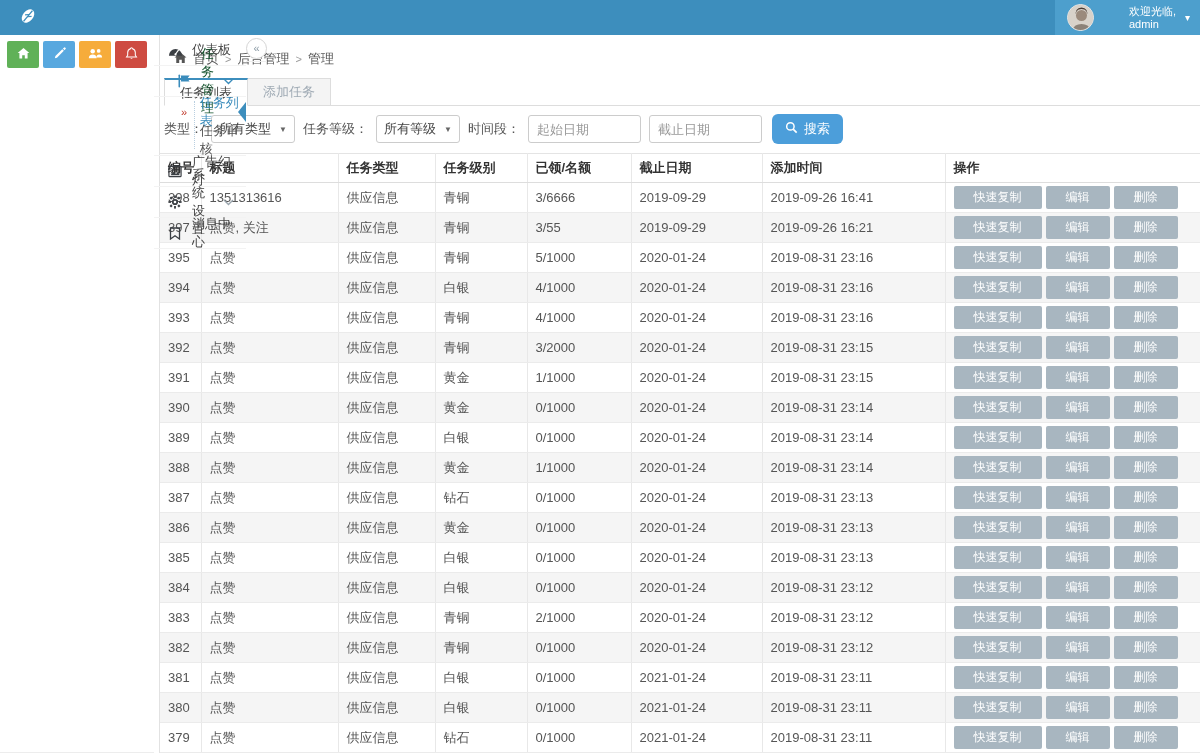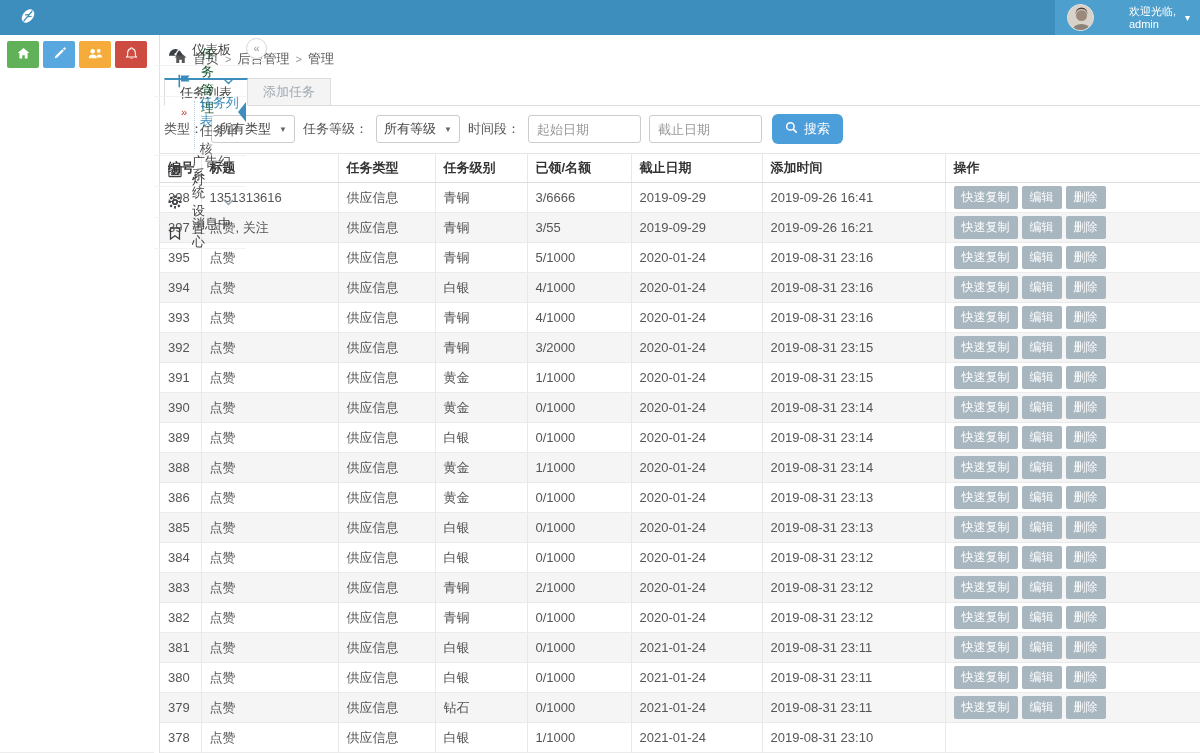--- a/index.html
+++ b/index.html
@@ -58,21 +58,21 @@
   .selbox .dd { font-size:8px; color:#666; }
   .dinput { width:113px; height:28px; border:1px solid #ccc; border-radius:3px; padding:0 8px; font-size:13px; color:#444; font-family:inherit; }
   .dinput::placeholder { color:#999; }
   .searchbtn { height:30px; background:#4C9EDA; color:#fff; border:none; border-radius:6px; padding:0 13px; font-size:13px; display:flex; align-items:center; gap:6px; cursor:pointer; margin-left:2px; }
 
   table.grid { width:100%; border-collapse:collapse; table-layout:fixed; font-size:13px; color:#555; border-top:1px solid #e4e4e4; }
   .grid th { text-align:left; font-weight:bold; color:#333; padding:5px 8px; height:25px; border-bottom:1px solid #ddd; white-space:nowrap; overflow:hidden; }
   .grid td { padding:0 8px; height:30px; border-bottom:1px solid #ebebeb; white-space:nowrap; overflow:hidden; }
   .grid th + th, .grid td + td { border-left:1px solid #e8e8e8; }
   .grid tbody tr:nth-child(even) { background:#f5f5f5; }
-  .abtn { background:#A8B6C0; color:#fff; border:none; border-radius:2px; padding:3px 8px; margin-right:4px; font-size:12px; cursor:pointer; font-family:inherit; }
+  .abtn { background:#A8B6C0; color:#fff; border:none; border-radius:2px; padding:3px 20px; margin-right:4px; font-size:12px; cursor:pointer; font-family:inherit; }
 </style>
 </head>
 <body>
 
 <div class="app">
 
   <div class="topbar">
     <div class="logo">
       <span>
         <svg width="22" height="22" viewBox="0 0 22 22">
@@ -383,20 +383,30 @@
               <td>388</td>
               <td>点赞</td>
               <td>供应信息</td>
               <td>黄金</td>
               <td>1/1000</td>
               <td>2020-01-24</td>
               <td>2019-08-31 23:14</td>
               <td><button class="abtn">快速复制</button><button class="abtn">编辑</button><button class="abtn">删除</button></td>
             </tr>
             <tr>
+              <td>387</td>
+              <td>点赞</td>
+              <td>供应信息</td>
+              <td>钻石</td>
+              <td>0/1000</td>
+              <td>2020-01-24</td>
+              <td>2019-08-31 23:13</td>
+              <td><button class="abtn">快速复制</button><button class="abtn">编辑</button><button class="abtn">删除</button></td>
+            </tr>
+            <tr>
               <td>386</td>
               <td>点赞</td>
               <td>供应信息</td>
               <td>黄金</td>
               <td>0/1000</td>
               <td>2020-01-24</td>
               <td>2019-08-31 23:13</td>
               <td><button class="abtn">快速复制</button><button class="abtn">编辑</button><button class="abtn">删除</button></td>
             </tr>
             <tr>

